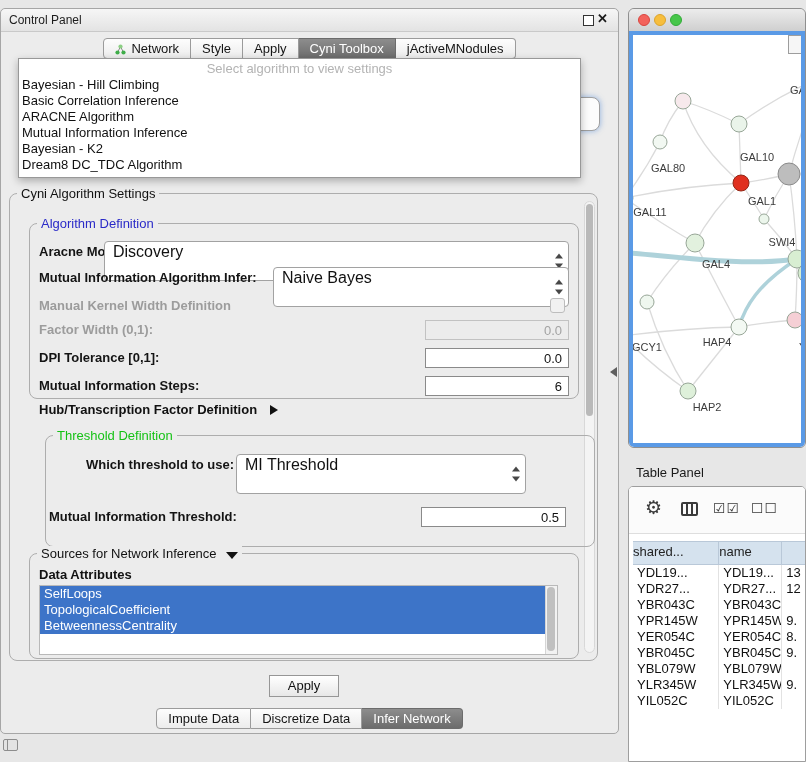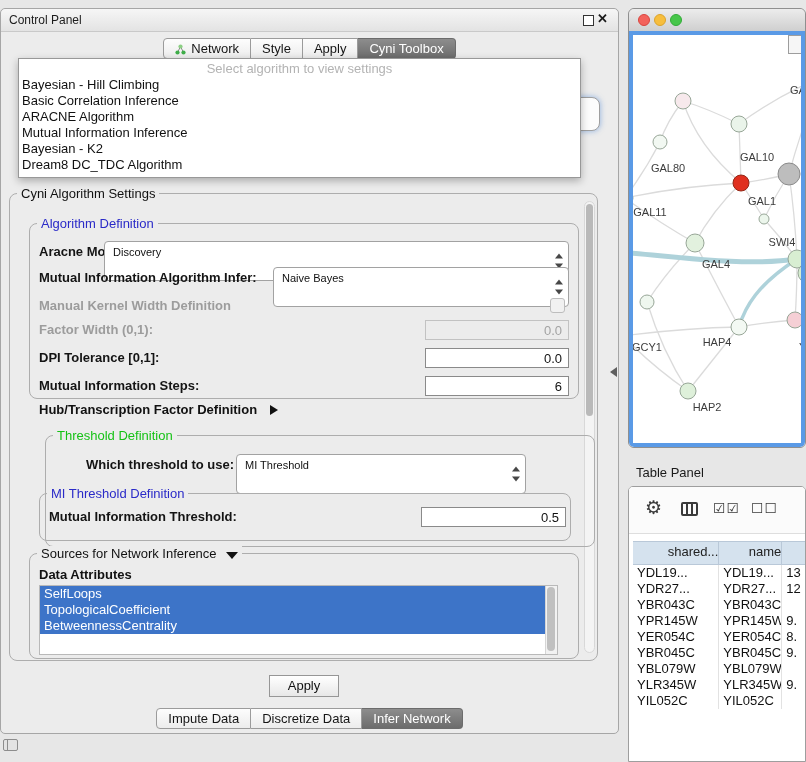--- a/index.html
+++ b/index.html
@@ -41,21 +41,21 @@
   #settings-group{left:8px;top:184px;width:589px;height:468px}
   #algo-group{left:28px;top:214px;width:550px;height:176px}
   #thr-group{left:44px;top:426px;width:550px;height:112px}
   #mi-group{left:38px;top:484px;width:532px;height:48px}
   #src-group{left:28px;top:544px;width:550px;height:106px}
 
   .flabel{position:absolute;height:22px;line-height:22px;font-size:13px;font-weight:bold;color:#141414;white-space:nowrap}
   .flabel.disabled{color:#9c9c9c}
 
   .combo{position:absolute;height:40px;background:#fff;border:1px solid #a2a2a2;border-radius:4px;
-         box-sizing:border-box;font-size:11px;line-height:20px;padding-left:8px;cursor:default}
+         box-sizing:border-box;font-size:16px;line-height:20px;padding-left:8px;cursor:default}
   .combo-arrows{position:absolute;right:5px;top:50%;transform:translateY(-50%);width:8px;height:15px}
   .combo-arrows::before,.combo-arrows::after{content:"";position:absolute;left:0;
          border-left:4px solid transparent;border-right:4px solid transparent}
   .combo-arrows::before{top:0;border-bottom:5px solid #474747}
   .combo-arrows::after{bottom:0;border-top:5px solid #474747}
   #combo-aracne{left:103px;top:232px;width:465px}
   #combo-mitype{left:272px;top:258px;width:296px}
   #combo-threshold{left:235px;top:445px;width:290px}
 
   .tfield{position:absolute;height:20px;box-sizing:border-box;background:#fff;border:1px solid #8a8a8a;
@@ -114,21 +114,21 @@
   #icon-columns{position:absolute;left:52px;top:15px;width:17px;height:14px;border:2px solid #3a3a3a;border-radius:2px;box-sizing:border-box}
   #icon-columns::before{content:"";position:absolute;left:3px;top:0;bottom:0;border-left:2px solid #3a3a3a}
   #icon-columns::after{content:"";position:absolute;left:8px;top:0;bottom:0;border-left:2px solid #3a3a3a}
   #icon-checked{left:84px;top:13px;font-size:14px;letter-spacing:1px}
   #icon-unchecked{left:122px;top:13px;font-size:14px;letter-spacing:1px}
   #grn-table{position:absolute;left:4px;top:54px;right:-22px}
   .tr{display:flex;height:16px}
   .tr.header{height:22px;background:#d5e2ee;border-top:1px solid #b9c8d8;border-bottom:1px solid #b9c8d8}
   .td{box-sizing:border-box;font-size:13px;line-height:16px;padding-left:4px;white-space:nowrap;overflow:hidden;
       border-right:1px solid #e2e2e2}
-  .tr.header .td{line-height:20px;text-align:right;padding-left:0;border-right:1px solid #b9c8d8;color:#222}
+  .tr.header .td{line-height:20px;text-align:left;padding-left:0;border-right:1px solid #b9c8d8;color:#222}
   .td.c0{width:89px}
   .td.c1{width:65px}
   .td.c2{width:46px;border-right:none}
 
   #splitter-arrow{position:absolute;left:610px;top:367px;width:0;height:0;border-top:5px solid transparent;
                   border-bottom:5px solid transparent;border-right:7px solid #5f5f5f}
   #mini-panel-icon{position:absolute;left:3px;top:739px;width:13px;height:10px;border:1px solid #8d8d8d;
                    border-radius:2px;background:#e3e3e3}
   #mini-panel-icon::before{content:"";position:absolute;left:3px;top:0;bottom:0;border-left:1px solid #8d8d8d}
 </style>
@@ -153,20 +153,23 @@
         <span>Network</span>
       </div>
       <div class="tab">
         <span>Style</span>
       </div>
       <div class="tab">
         <span>Apply</span>
       </div>
       <div class="tab active">
         <span>Cyni Toolbox</span>
+      </div>
+      <div class="tab">
+        <span>jActiveMNodules</span>
       </div>
     </div>
 
   <div id="obscured-button"></div>
 
   <div id="algo-popup">
     <div class="popup-placeholder">Select algorithm to view settings</div>
     <div id="popup-items">
         <div class="popup-item">Bayesian - Hill Climbing</div>
         <div class="popup-item">Basic Correlation Inference</div>
@@ -219,23 +222,20 @@
 
   <div class="group" id="thr-group">
     <span class="group-title t-green">Threshold Definition</span>
   </div>
   <span class="flabel" style="left:85px;top:445px">Which threshold to use:</span>
   <div class="combo" id="combo-threshold">
     <span>MI Threshold</span>
     <span class="combo-arrows"></span>
   </div>
 
-  <div class="group" id="mi-group">
-    <span class="group-title t-blue">MI Threshold Definition</span>
-  </div>
   <span class="flabel" style="left:48px;top:497px">Mutual Information Threshold:</span>
   <input class="tfield" id="field-mithr" value="0.5" style="">
 
   <div class="group" id="src-group">
     <span class="group-title">
       <span>Sources for Network Inference</span>
       <span class="tri-down"></span>
     </span>
   </div>
   <span id="attr-label">Data Attributes</span>

